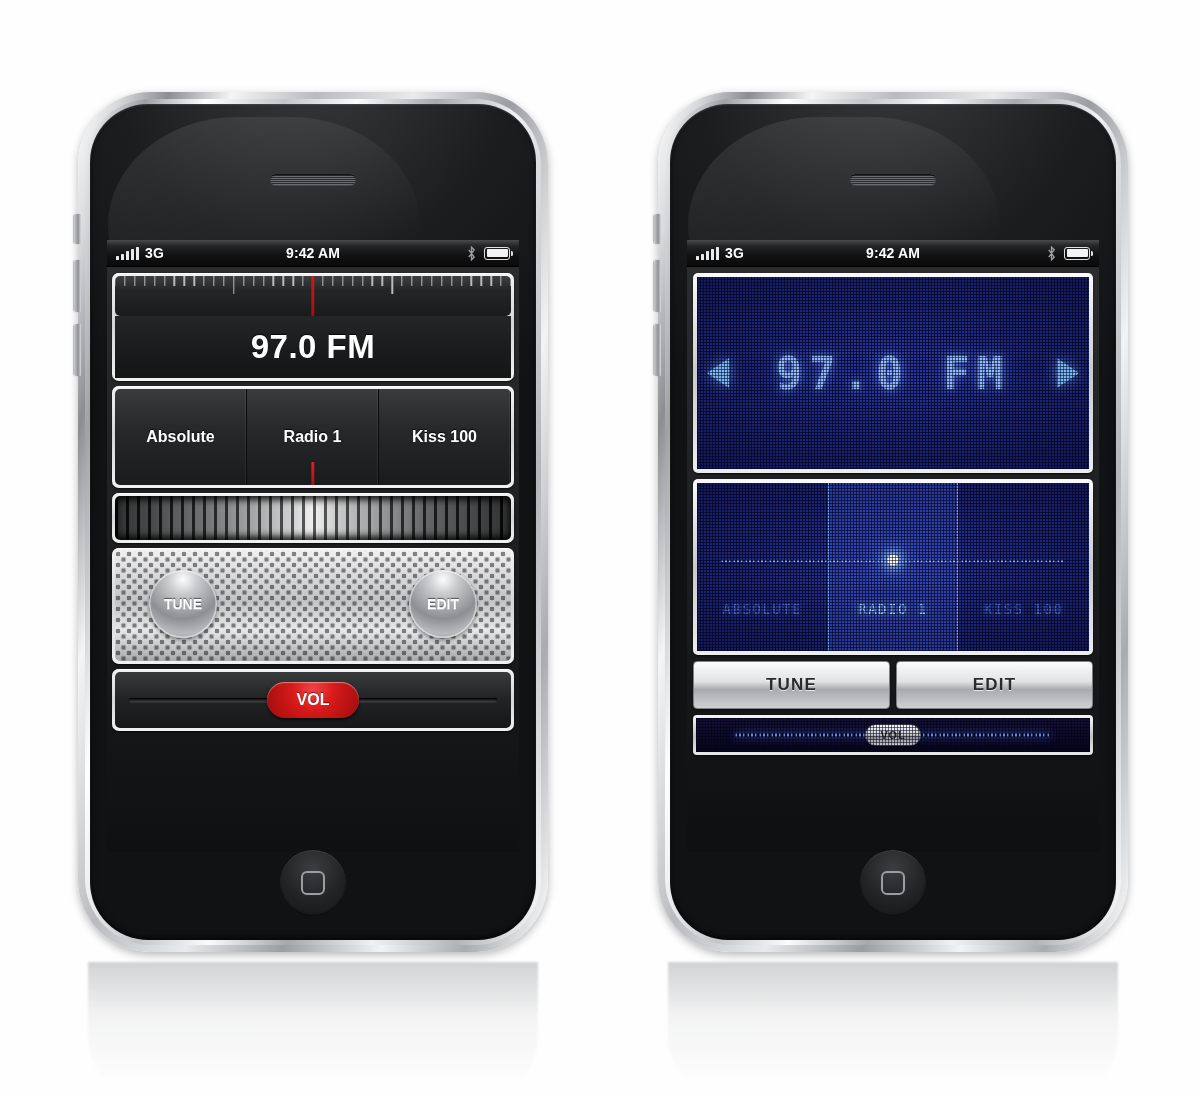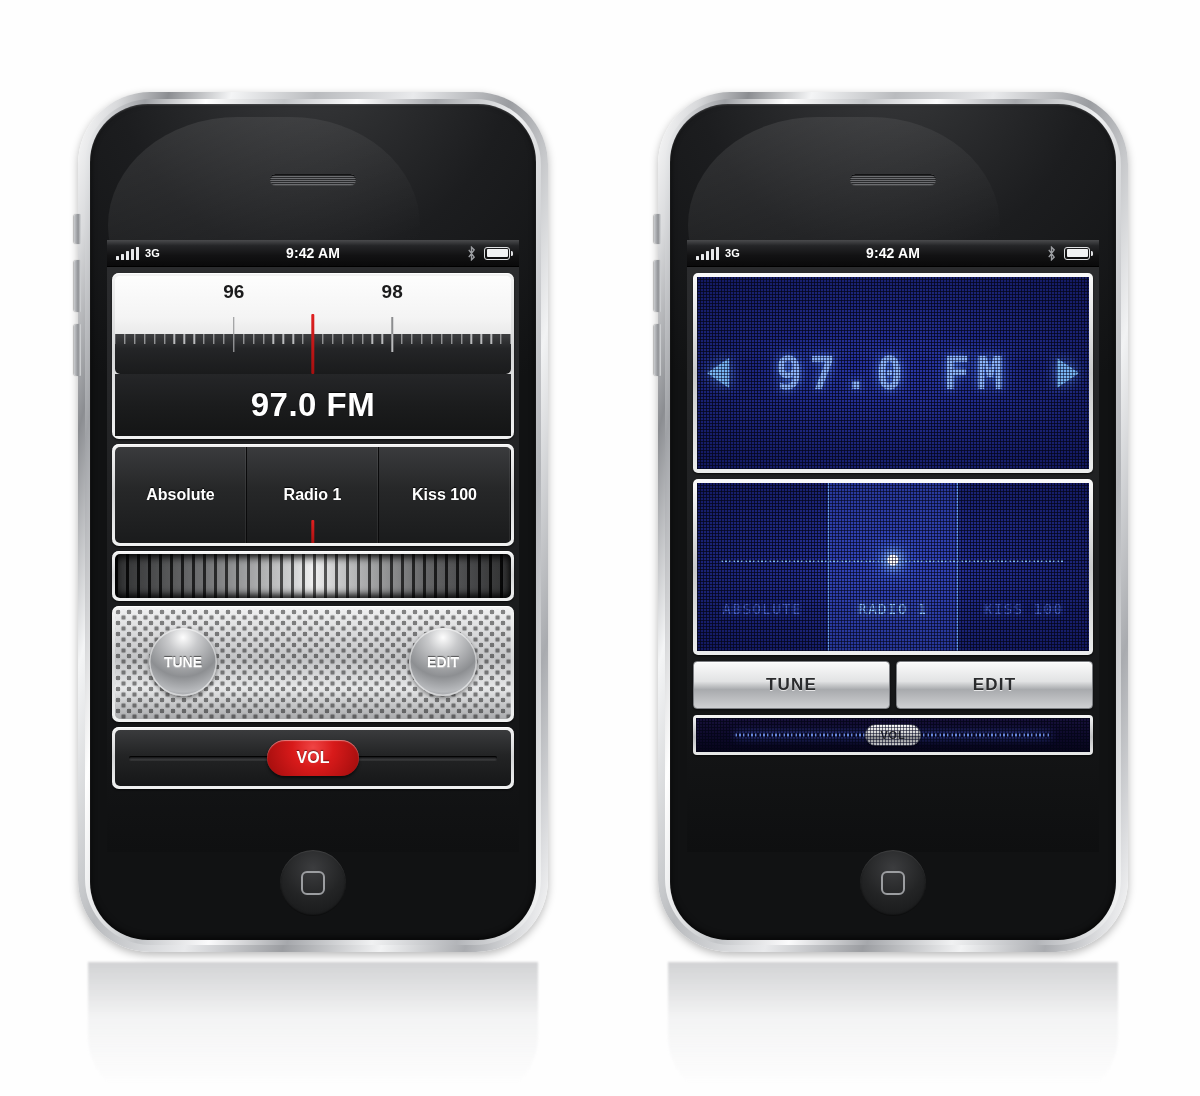--- a/index.html
+++ b/index.html
@@ -126,21 +126,21 @@
     border-bottom: 1px solid #000;
   }
   .sb-left { display: flex; align-items: center; gap: 6px; }
   .sig { display: flex; align-items: flex-end; gap: 2px; height: 13px; }
   .sig i { width: 3px; background: #e9eaec; display:block; border-radius:.5px;}
   .sig i:nth-child(1){height:4px}
   .sig i:nth-child(2){height:6px}
   .sig i:nth-child(3){height:9px}
   .sig i:nth-child(4){height:11px}
   .sig i:nth-child(5){height:13px}
-  .carrier { font-size: 11px; font-weight: 700; letter-spacing: .2px; }
+  .carrier { font-size: 14px; font-weight: 700; letter-spacing: .2px; }
   .sb-time {
     position: absolute; left: 0; right: 0; text-align: center;
     font-size: 14px; font-weight: 700; letter-spacing: .1px;
     pointer-events: none;
   }
   .sb-right { margin-left: auto; display: flex; align-items: center; gap: 8px; }
   .bt-icon { width: 9px; height: 15px; }
   .battery {
     width: 26px; height: 13px; border: 1.6px solid #dfe0e2;
     border-radius: 3px; position: relative;
@@ -447,28 +447,20 @@
           <span class="battery">
               <i></i>
             </span>
         </div>
       </div>
 
       <div class="app-left">
 
         <div class="panel-frame">
           <div class="dial-wrap">
-            <div class="dial-face">
-              <span class="dial-num" style="left:30%">96</span>
-              <span class="dial-num" style="left:70%">98</span>
-              <div class="dial-ticks-top">
-                <span class="tick-major-top" style="left:30%"></span>
-                <span class="tick-major-top" style="left:70%"></span>
-              </div>
-            </div>
             <div class="dial-dark" id="dial-dark">
                 <span class="tick minor" style="left: 100%;"></span>
                 <span class="tick minor" style="left: 97.5%;"></span>
                 <span class="tick minor" style="left: 95%;"></span>
                 <span class="tick minor" style="left: 92.5%;"></span>
                 <span class="tick minor" style="left: 90%;"></span>
                 <span class="tick minor" style="left: 87.5%;"></span>
                 <span class="tick minor" style="left: 85%;"></span>
                 <span class="tick minor" style="left: 82.5%;"></span>
                 <span class="tick minor" style="left: 80%;"></span>

